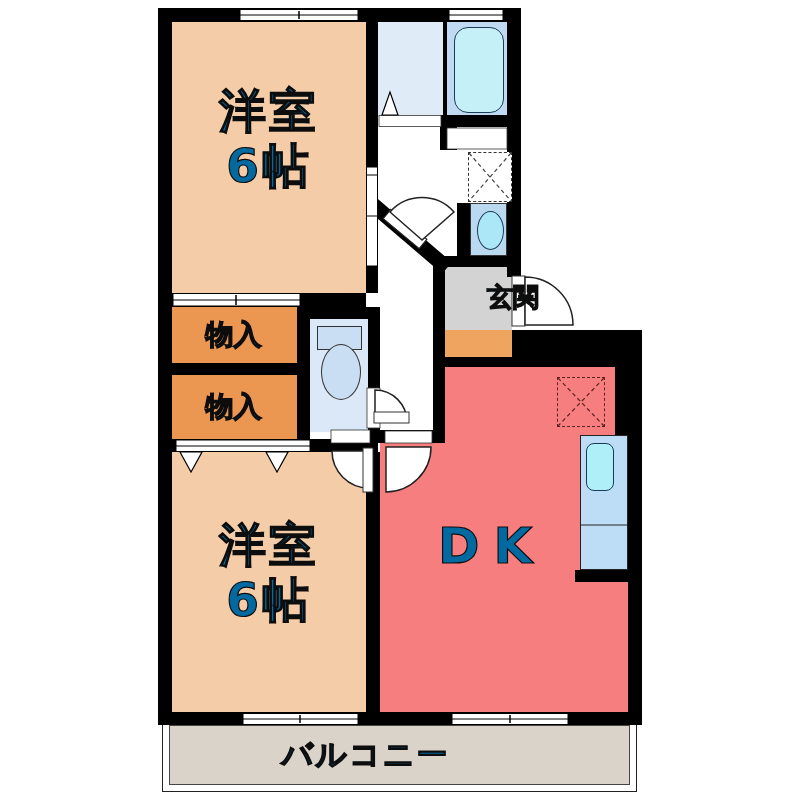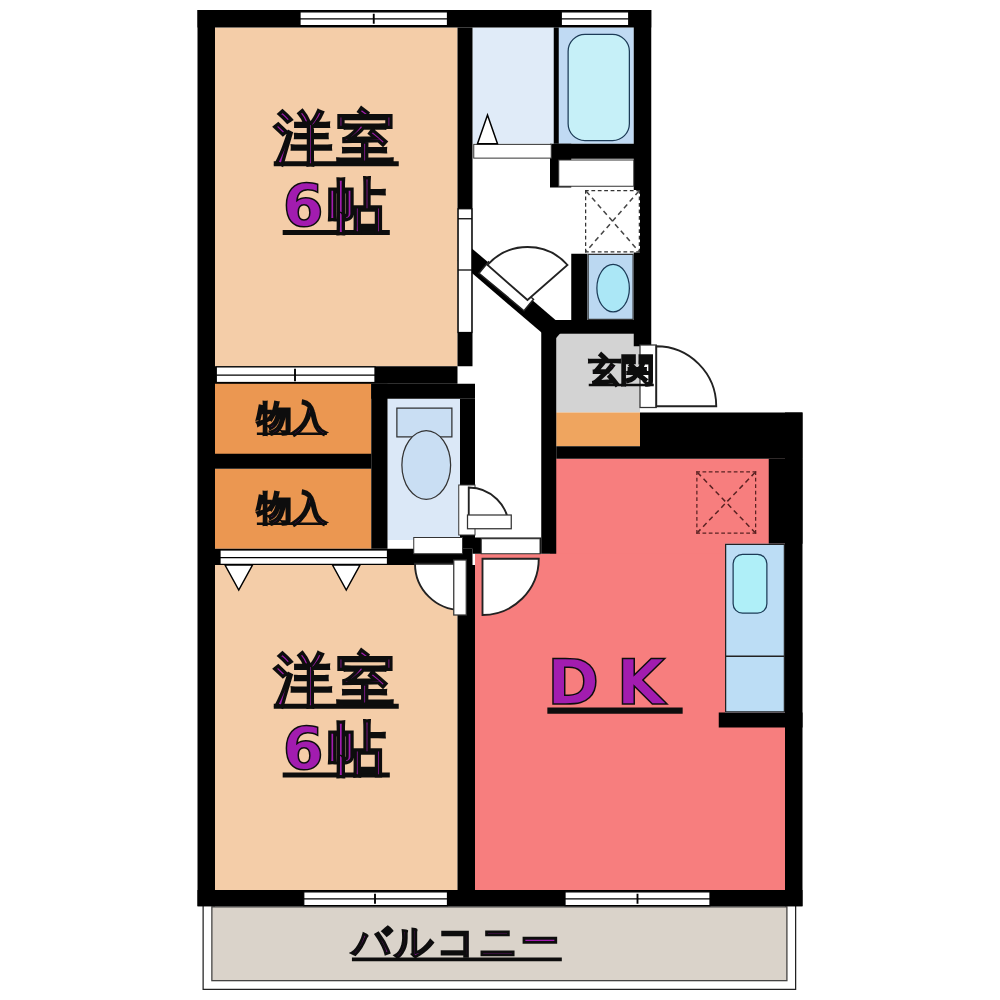--- a/index.html
+++ b/index.html
@@ -1,22 +1,22 @@
 <!DOCTYPE html>
 <html><head>
 <meta charset="utf-8">
 <style>
   html,body{margin:0;padding:0;background:#fff;}
   #canvas{position:relative;width:800px;height:800px;background:#fff;overflow:hidden;
           font-family:"DejaVu Sans","Liberation Sans",sans-serif;}
   .abs{position:absolute;}
   .wall{position:absolute;background:#000;}
   .fill{position:absolute;}
-  .lbl{position:absolute;color:#a21caf;font-weight:bold;text-align:center;
-       white-space:nowrap;line-height:1.05;text-decoration:underline;-webkit-text-stroke:1.2px #0d0d0d;}
+  .lbl{position:absolute;color:#0369a1;font-weight:bold;text-align:center;
+       white-space:nowrap;line-height:1.05;-webkit-text-stroke:1.2px #0d0d0d;}
   svg.overlay{position:absolute;left:0;top:0;pointer-events:none;}
 </style>
 </head>
 <body>
 
 <div id="canvas">
 
   <div class="fill" style="left:172px;top:22px;width:194px;height:271px;background:#F4CDA8;"></div>
   <div class="fill" style="left:172px;top:452px;width:194px;height:261px;background:#F4CDA8;"></div>
   <div class="fill" style="left:170px;top:301px;width:127px;height:64px;background:#EB9751;"></div>
@@ -154,21 +154,21 @@
   </svg>
 
   <div class="lbl" style="left:172px;top:86px;width:194px;font-size:47px;letter-spacing:3px;">
     <div>洋室</div>
     <div style="margin-top:6px;">6帖</div>
   </div>
 
   <div class="lbl" style="left:170px;top:320px;width:127px;font-size:28px;">物入</div>
   <div class="lbl" style="left:170px;top:392px;width:127px;font-size:28px;">物入</div>
 
-  <div class="lbl" style="left:453px;top:284px;width:88px;font-size:26px;">玄関</div>
+  <div class="lbl" style="left:469px;top:284px;width:88px;font-size:26px;">玄関</div>
 
   <div class="lbl" style="left:172px;top:520px;width:194px;font-size:47px;letter-spacing:3px;">
     <div>洋室</div>
     <div style="margin-top:6px;">6帖</div>
   </div>
 
   <div class="lbl" style="left:392px;top:520px;width:200px;font-size:50px;">
     <div style="letter-spacing:14px;">DK</div>
   </div>
 

